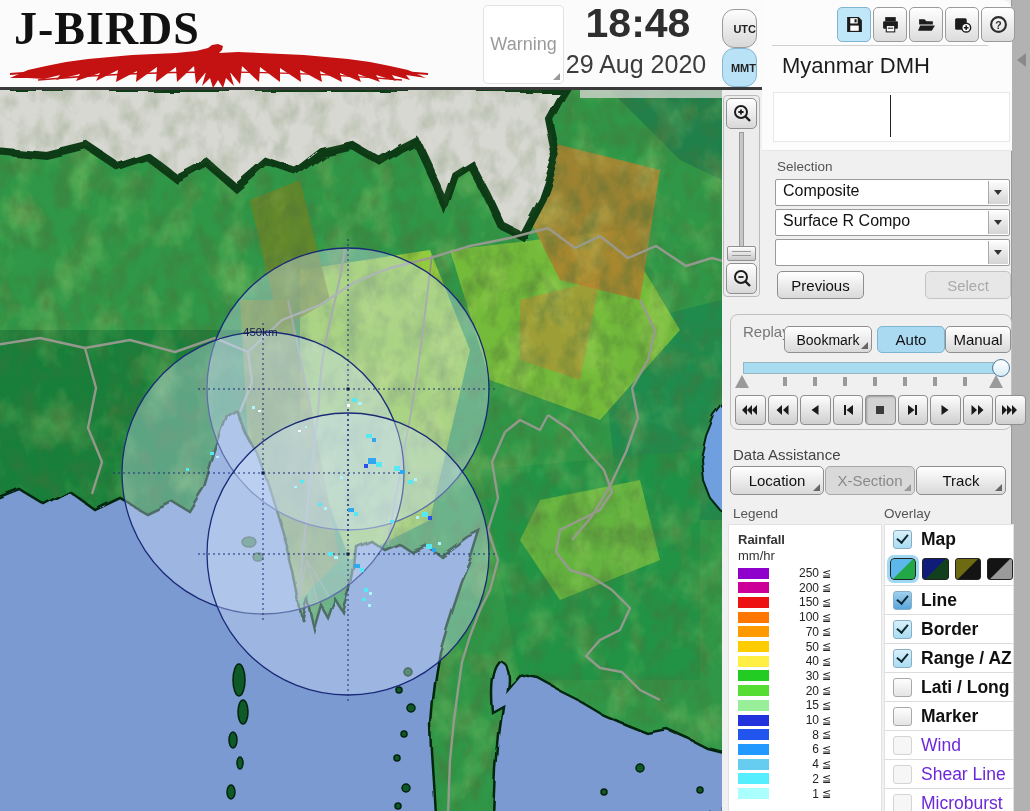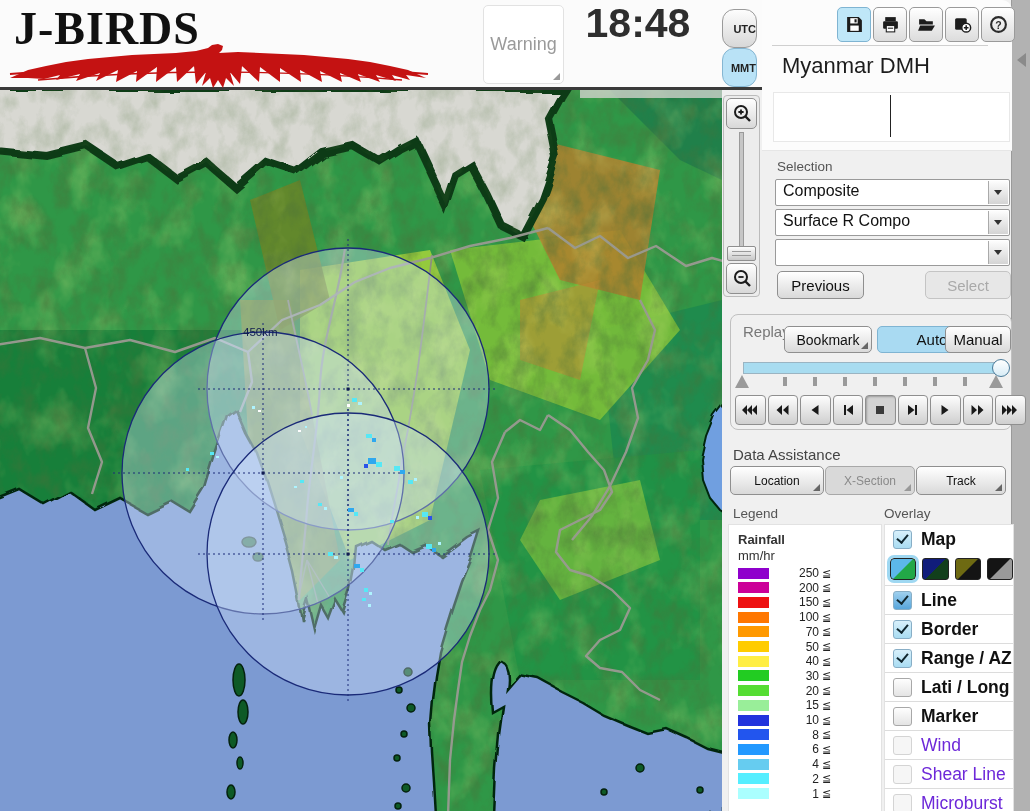--- a/index.html
+++ b/index.html
@@ -44,34 +44,34 @@
   .dd-btn{position:absolute;right:1px;top:1px;bottom:1px;width:19px;background:linear-gradient(#fdfdfd,#d4d4d4);border-left:1px solid #aaa;}
   .dd-btn::after{content:"";position:absolute;left:5px;top:9px;border-left:4px solid transparent;border-right:4px solid transparent;border-top:5px solid #333;}
   .btn3d{background:linear-gradient(#ffffff,#d9d9d9);border:1px solid #8f8f8f;border-radius:5px;color:#111;
       display:flex;align-items:center;justify-content:center;font-size:15px;}
   #previous-btn{left:55px;top:271px;width:85px;height:26px;}
   #select-btn{left:203px;top:271px;width:84px;height:26px;background:#e7e7e7;border-color:#c4c4c4;color:#a9a9a9;}
 
   #replay-box{left:8px;top:314px;width:280px;height:114px;border:1px solid #c0c0c0;border-radius:8px;}
   #replay-label{left:12px;top:8px;font-size:15px;color:#777;}
   #bookmark-btn{left:53px;top:11px;width:86px;height:25px;font-size:14px;}
-  #auto-btn{left:146px;top:11px;width:66px;height:25px;background:#a9daf2;border-color:#7fb4d2;font-size:15px;padding-left:21px;}
+  #auto-btn{left:146px;top:11px;width:66px;height:25px;background:#a9daf2;border-color:#7fb4d2;font-size:15px;}
   #manual-btn{left:214px;top:11px;width:64px;height:25px;font-size:15px;justify-content:center;}
   #replay-slider{left:12px;top:47px;width:258px;height:10px;background:#fff;border:1px solid #9ab4c2;}
   #slider-fill{left:0;top:0;height:10px;background:#a8dcf0;}
   #slider-handle{right:-8px;top:-4px;width:16px;height:16px;border-radius:50%;background:linear-gradient(#ffffff,#d8ecf6);border:1px solid #4a7b9a;}
   .tick{top:62px;width:4px;height:9px;background:#9a9a9a;}
   .tri-marker{top:60px;width:0;height:0;border-left:7px solid transparent;border-right:7px solid transparent;border-bottom:13px solid #9a9a9a;}
   #playback{left:4px;top:80px;display:flex;gap:2px;}
   .pb-btn{width:28.5px;height:28px;border:1px solid #8f8f8f;border-radius:4px;background:linear-gradient(#fdfdfd,#cfcfcf);
       display:flex;align-items:center;justify-content:center;}
   .pb-btn.pressed{background:#d2d2d2;box-shadow:inset 1px 1px 2px rgba(0,0,0,.25);}
 
   #da-label{left:11px;top:446px;font-size:15px;color:#444;}
-  .da-btn{top:466px;height:27px;font-size:12px;}
+  .da-btn{top:466px;height:27px;font-size:15px;}
   #loc-btn{left:8px;width:92px;}
   #xsec-btn{left:103px;width:88px;background:#d9d9d9;border-color:#a8a8a8;color:#8a8a8a;}
   #track-btn{left:194px;width:88px;}
 
   #legend-label{left:11px;top:506px;}
   #overlay-label{left:162px;top:506px;}
   #legend-box{left:6px;top:524px;width:152px;height:287px;background:#fff;border:1px solid #e2e2e2;}
   #legend-box .ttl{position:absolute;left:9px;font-size:13px;color:#333;}
   .lg-row{position:absolute;left:0;width:100%;height:14px;display:flex;align-items:center;}
   .lg-sw{margin-left:9px;width:31px;height:11px;}
@@ -280,20 +280,21 @@
     <path d="M2 34 L20 26 38 22 58 18 80 15 102 13 124 11 146 10 168 9 188 7 200 4 204 1 210 0 215 2 214 6 211 9
              230 8 252 9 274 10 296 11 318 13 340 15 362 18 382 22 400 26 418 34
              398 31 402 36 384 31 388 37 368 31 372 38 350 30 353 38 332 29 334 38 312 27 314 38 292 26 293 38
              272 24 272 38 252 23 251 38 234 22 232 40 222 28 226 42 218 34 215 44 210 36 205 44 202 34 194 42 198 28
              188 40 186 22 169 38 168 23 148 38 149 23 128 38 129 27 108 38 110 26 88 37 92 29 68 37 72 30 48 36 52 31 36 35 20 34 Z" fill="#c41212"></path>
   </svg>
   <div class="abs fold fold-dis" id="warning-btn">
     <span>Warning</span>
   </div>
   <div class="abs" id="clock-time">18:48</div>
+  <div class="abs" id="clock-date">29 Aug 2020</div>
   <div class="abs tz-btn" id="tz-utc">
       <span>UTC</span>
     </div>
   <div class="abs tz-btn" id="tz-mmt">
       <span>MMT</span>
     </div>
 </div>
 
 <div class="abs" id="rightcol">
   <div class="abs" id="side-strip">

